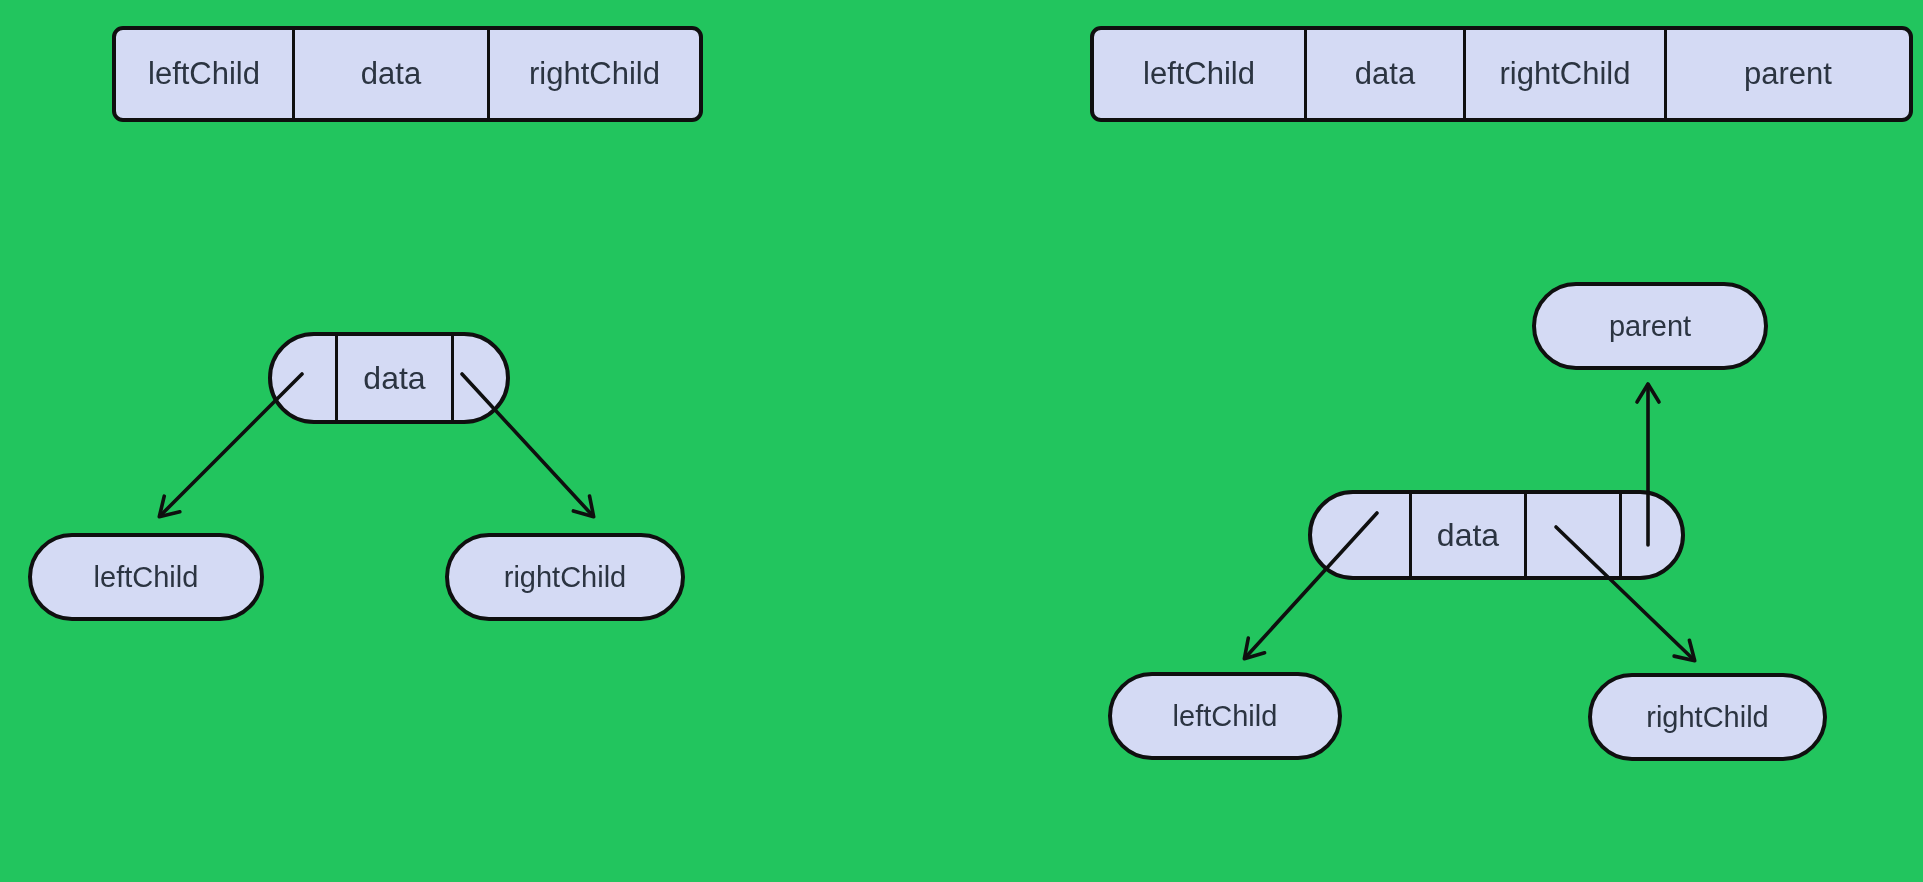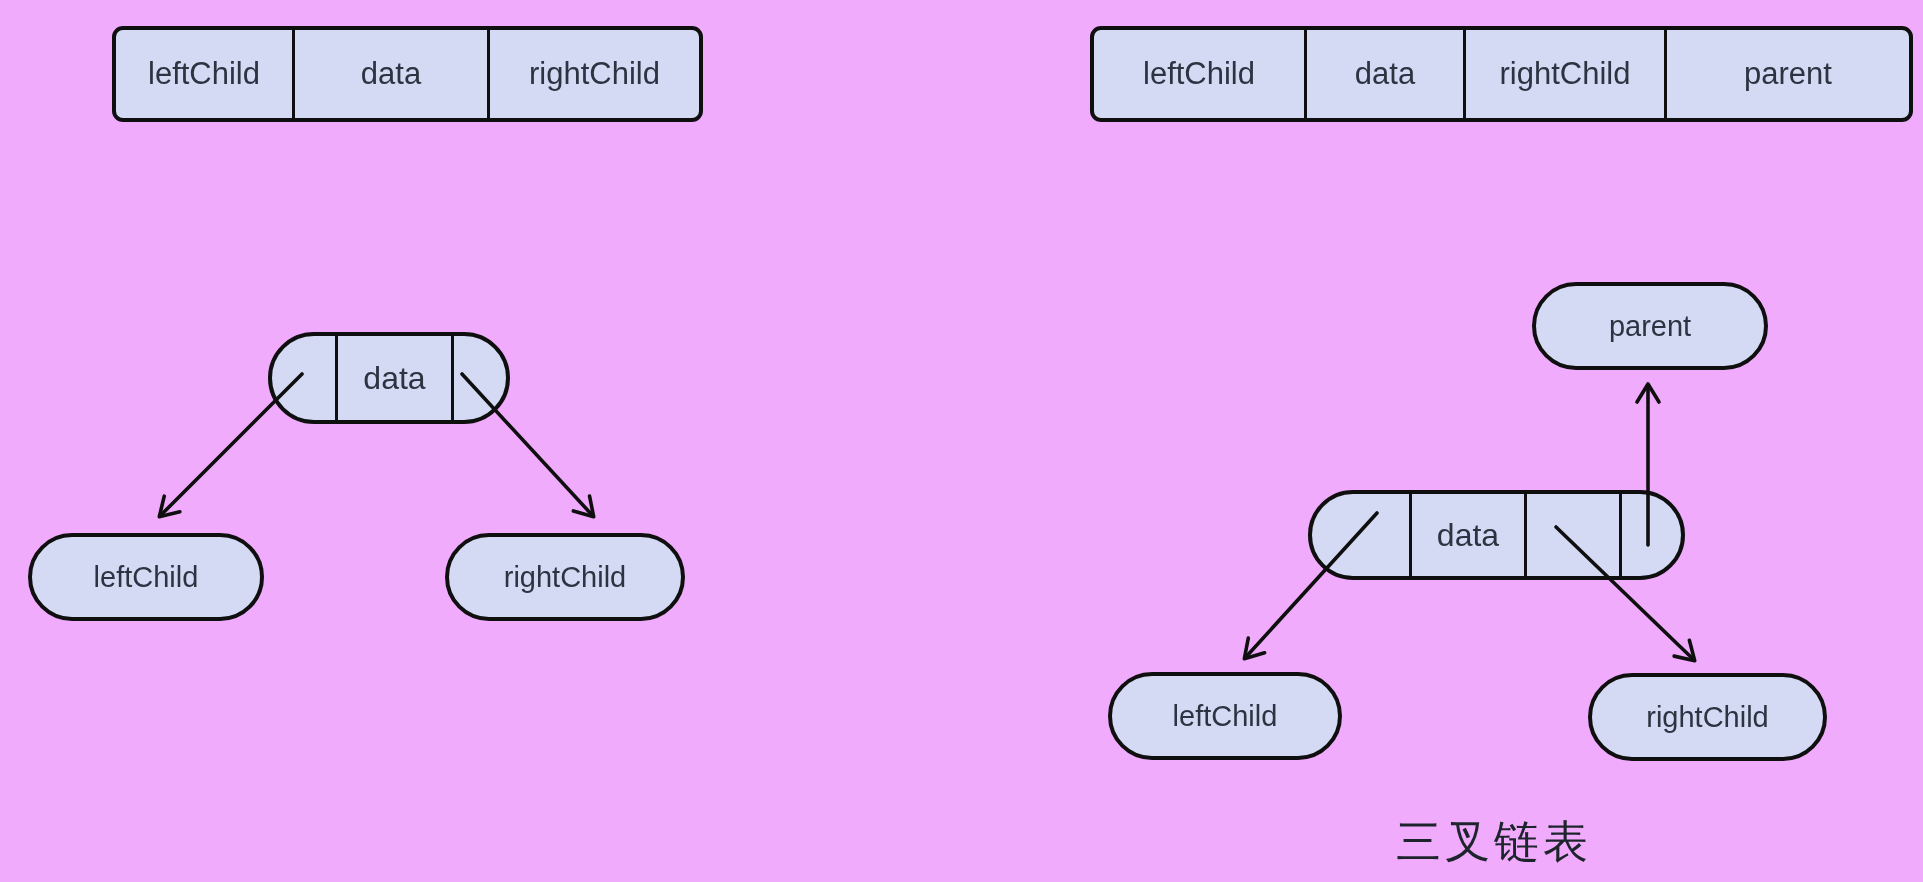--- a/index.html
+++ b/index.html
@@ -1,17 +1,17 @@
 <!DOCTYPE html>
 <html><head>
 <meta charset="utf-8">
 <style>
   html,body{margin:0;padding:0;background:#ffffff;}
   .canvas{
-    position:relative;width:1923px;height:882px;background:#f0abfc;overflow:hidden;
+    position:relative;width:1923px;height:882px;background:#22c55e;overflow:hidden;
     font-family:"Liberation Sans","DejaVu Sans",sans-serif;color:#2b3441;
   }
   
   .record{
     position:absolute;display:flex;box-sizing:border-box;
     border:4px solid #0f0f0f;border-radius:11px;background:#d4daf4;overflow:hidden;
   }
   .record .cell{
     display:flex;align-items:center;justify-content:center;
     font-size:31px;box-sizing:border-box;height:100%;
@@ -69,21 +69,20 @@
   <div class="capsule" style="left:1308px;top:490px;width:377px;height:90px;border-radius:45px">
     <span class="divider" style="left:97px"></span>
     <span class="divider" style="left:212px"></span>
     <span class="divider" style="left:307px"></span>
     <span class="comp-label" style="left:100px;width:112px">data</span>
   </div>
 
   <div class="pill" style="left:1108px;top:672px;width:234px;height:88px;border-radius:44px">leftChild</div>
   <div class="pill" style="left:1588px;top:673px;width:239px;height:88px;border-radius:44px">rightChild</div>
 
-  <div class="caption" style="left:1494px;top:812px">三叉链表</div>
 
   <svg class="overlay" viewBox="0 0 1923 882">
     <defs>
       <marker id="arrowV" markerUnits="userSpaceOnUse" markerWidth="34" markerHeight="34" viewBox="0 0 34 34" refX="23" refY="17" orient="auto">
         <path d="M6 6 L24 17 L6 28" fill="none" stroke="#0f0f0f" stroke-width="3.6" stroke-linecap="round" stroke-linejoin="round"></path>
       </marker>
     </defs>
 
     <line x1="302" y1="374" x2="160" y2="516" stroke="#0f0f0f" stroke-width="3.6" stroke-linecap="round" marker-end="url(#arrowV)"></line>
     <line x1="462" y1="374" x2="593" y2="516" stroke="#0f0f0f" stroke-width="3.6" stroke-linecap="round" marker-end="url(#arrowV)"></line>

